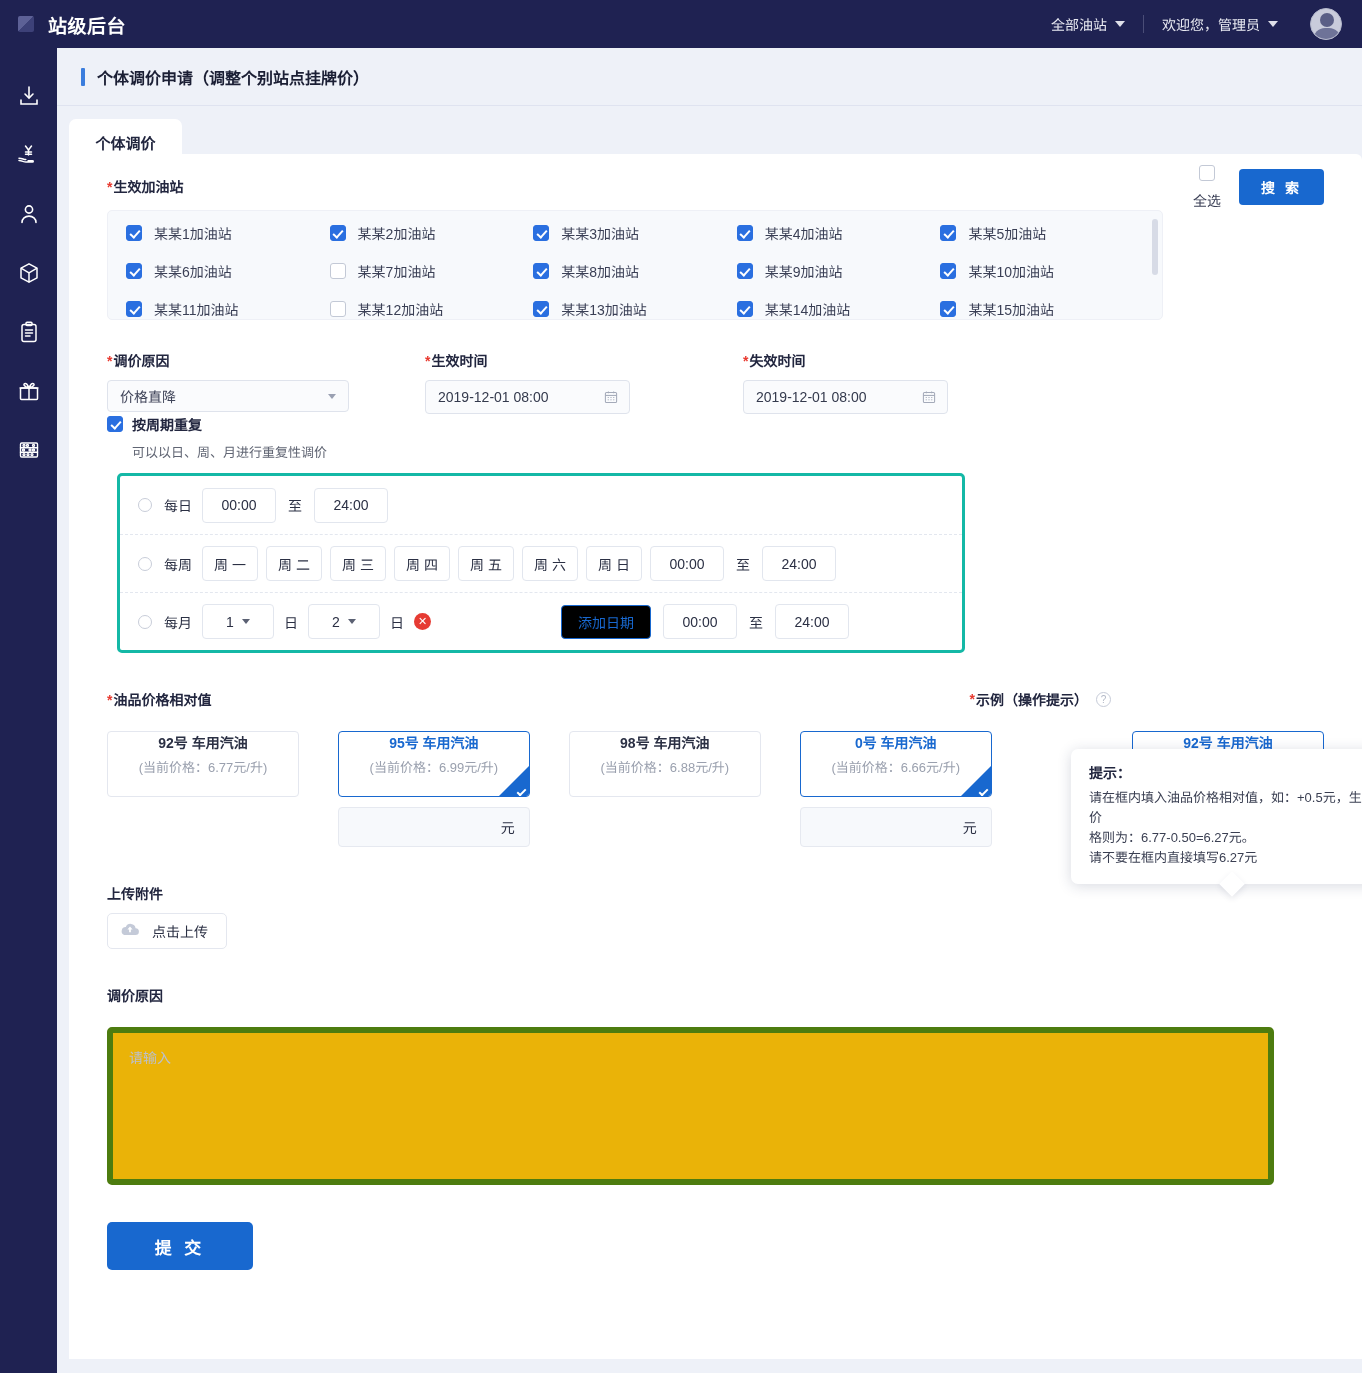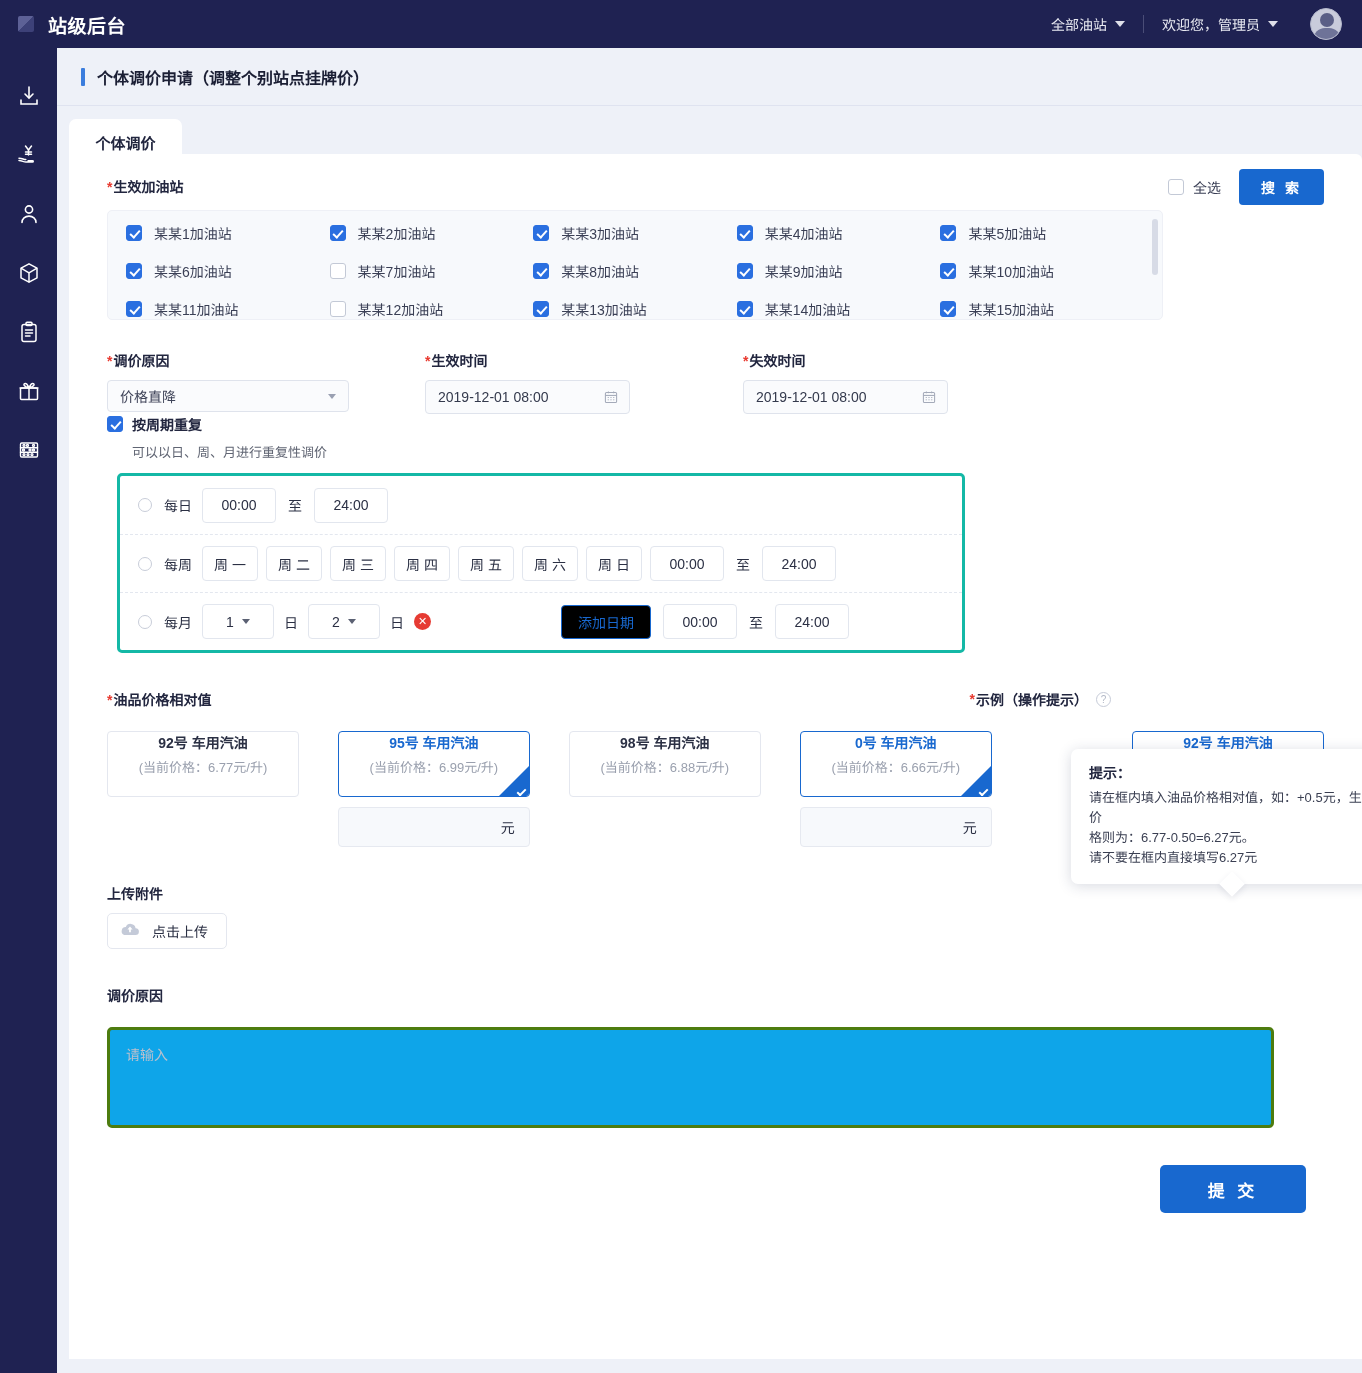--- a/index.html
+++ b/index.html
@@ -90,21 +90,21 @@
   .station-head-right { margin-left:auto; display:flex; align-items:center; gap:18px; margin-bottom:8px;}
   .cb {
     width:16px;height:16px;border:1px solid #c3c9d6;border-radius:3px;background:#fff;
     display:inline-block; position:relative; flex:none; cursor:pointer;
   }
   .cb.on { background:#2a6fe0; border-color:#2a6fe0; }
   .cb.on::after{
     content:""; position:absolute; left:4.5px; top:1.5px; width:4px;height:8px;
     border:solid #fff; border-width:0 2px 2px 0; transform:rotate(42deg);
   }
-  .cb-wrap { display:flex; align-items:center; gap:9px; cursor:pointer; }
+  .cb-wrap { display:flex; align-items:center; gap:9px; cursor:pointer;flex-direction:column; }
   .cb-wrap span { font-size:14px; color:#3a3f55; }
   .search-input {
     width:210px; height:36px; border:1px solid #dfe3ec; background:#fafbfd; border-radius:5px;
     padding:0 12px; font-size:14px; color:#4a4f63; outline:none;
     font-family:"Liberation Sans","DejaVu Sans",sans-serif;
   }
   .search-input::placeholder { color:#b9bdcb; }
   .btn-search {
     height:36px; padding:0 22px; background:#1868cf; color:#fff; border:none; border-radius:4px;
     font-size:14px; font-weight:700; letter-spacing:3px; cursor:pointer;
@@ -224,27 +224,27 @@
   }
 
   
   .sec { margin-top:36px; }
   .btn-upload {
     height:36px; padding:0 18px 0 12px; border:1px solid #e4e7ef; border-radius:5px; background:#fff;
     display:inline-flex; align-items:center; gap:12px; font-size:14px; color:#2b3044; cursor:pointer;
     font-family:"Liberation Sans","DejaVu Sans",sans-serif;
   }
   .ta {
-    margin-top:12px; width:1167px; height:101px; border:3px solid #4d7c0f; border-radius:5px;
-    background:#0ea5e9; padding:14px 16px; font-size:14px; color:#3a3f55; resize:none; outline:none;
+    margin-top:12px; width:1167px; height:158px; border:6px solid #4d7c0f; border-radius:5px;
+    background:#eab308; padding:14px 16px; font-size:14px; color:#3a3f55; resize:none; outline:none;
     font-family:"Liberation Sans","DejaVu Sans",sans-serif;
   }
   .ta::placeholder { color:#bcc0cd; }
 
-  .submit-wrap { display:flex; justify-content:flex-end; margin-top:34px; padding-right:18px; }
+  .submit-wrap { display:flex; margin-top:34px; padding-right:18px; }
   .btn-submit {
     width:146px; height:48px; background:#1868cf; border:none; border-radius:5px; color:#fff;
     font-size:17px; font-weight:700; letter-spacing:4px; cursor:pointer;
     font-family:"Liberation Sans","DejaVu Sans",sans-serif;
   }
 </style>
 </head>
 <body>
 
 <div class="app">

